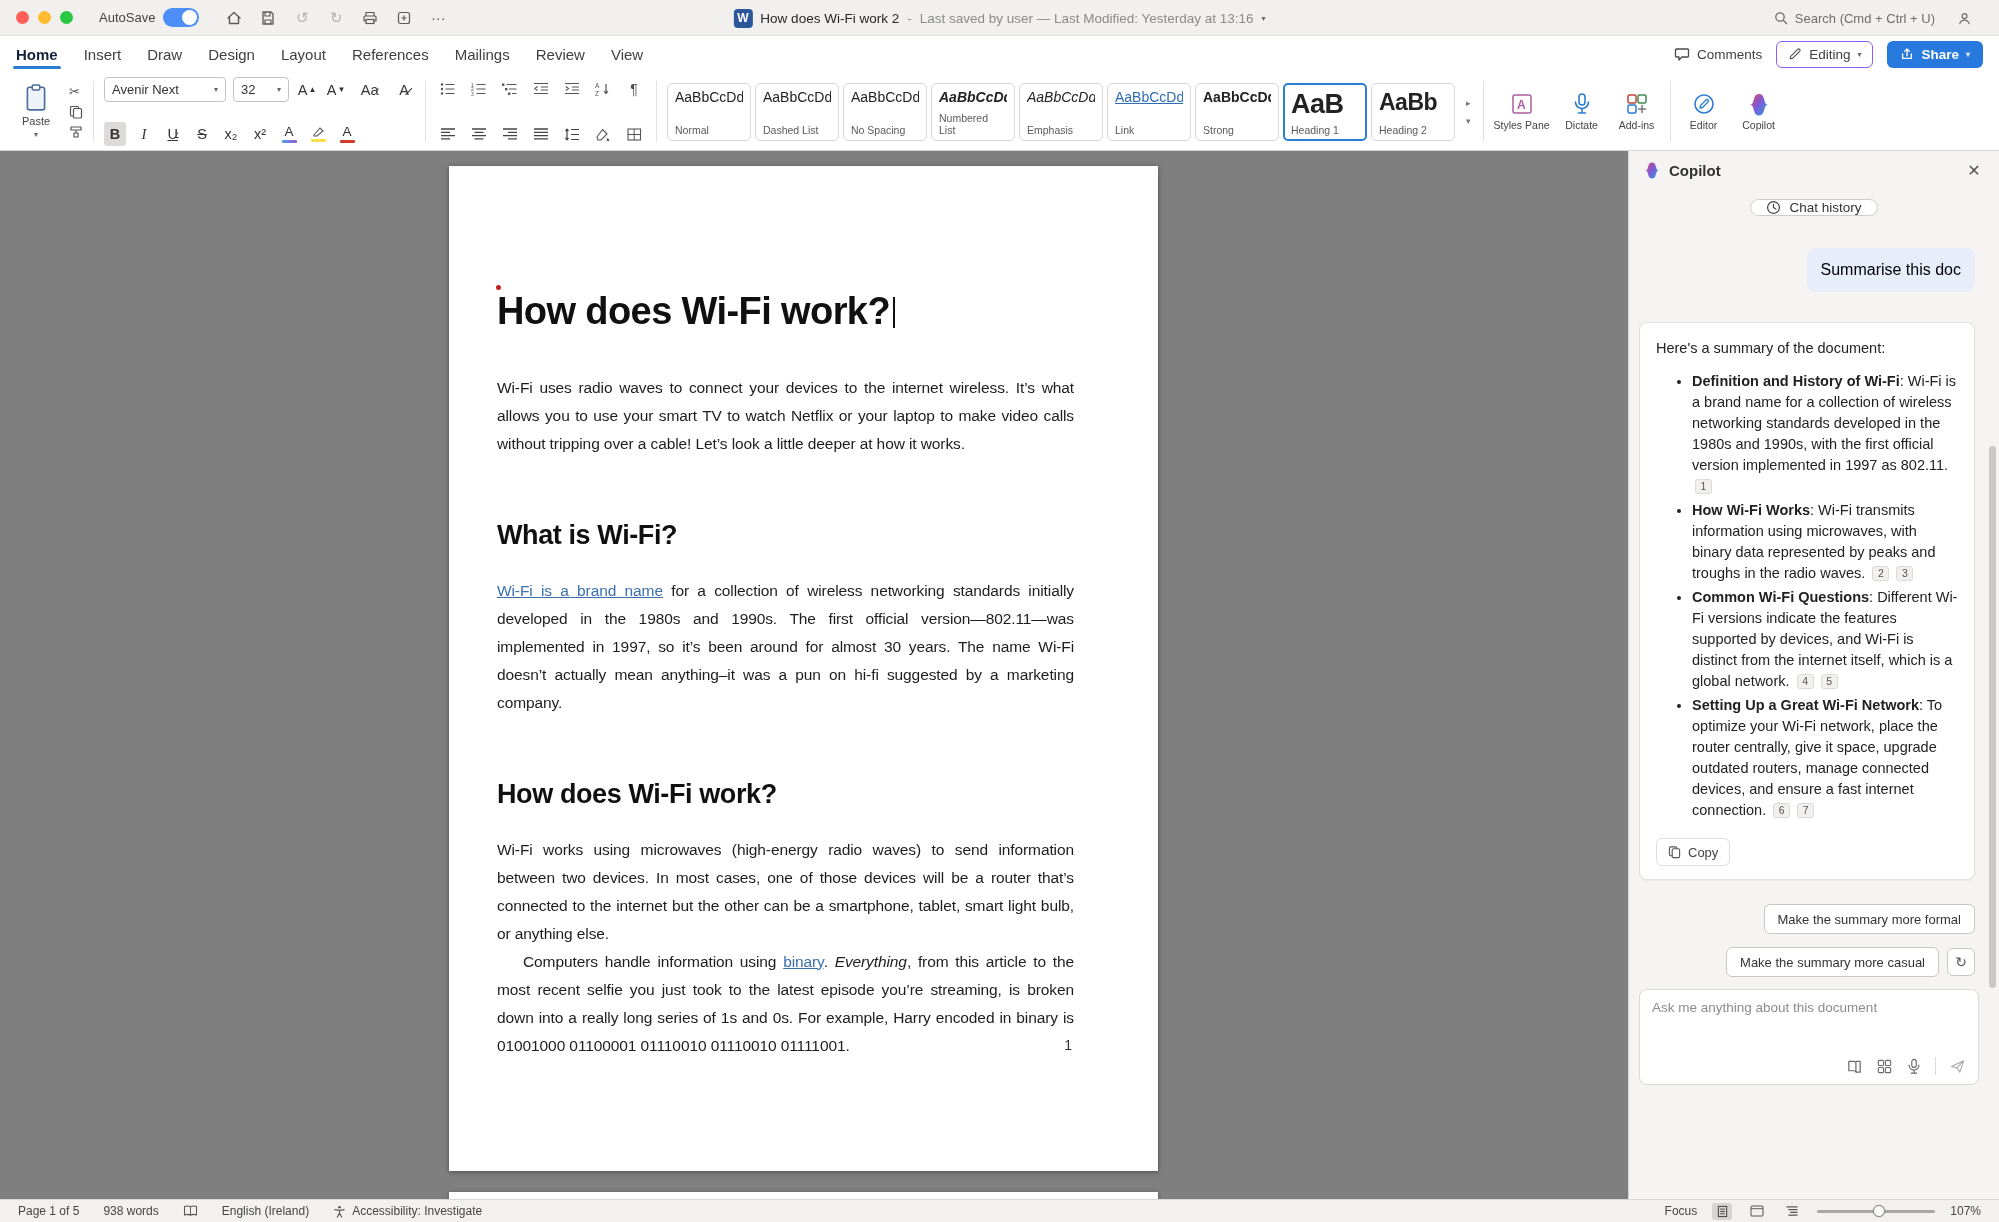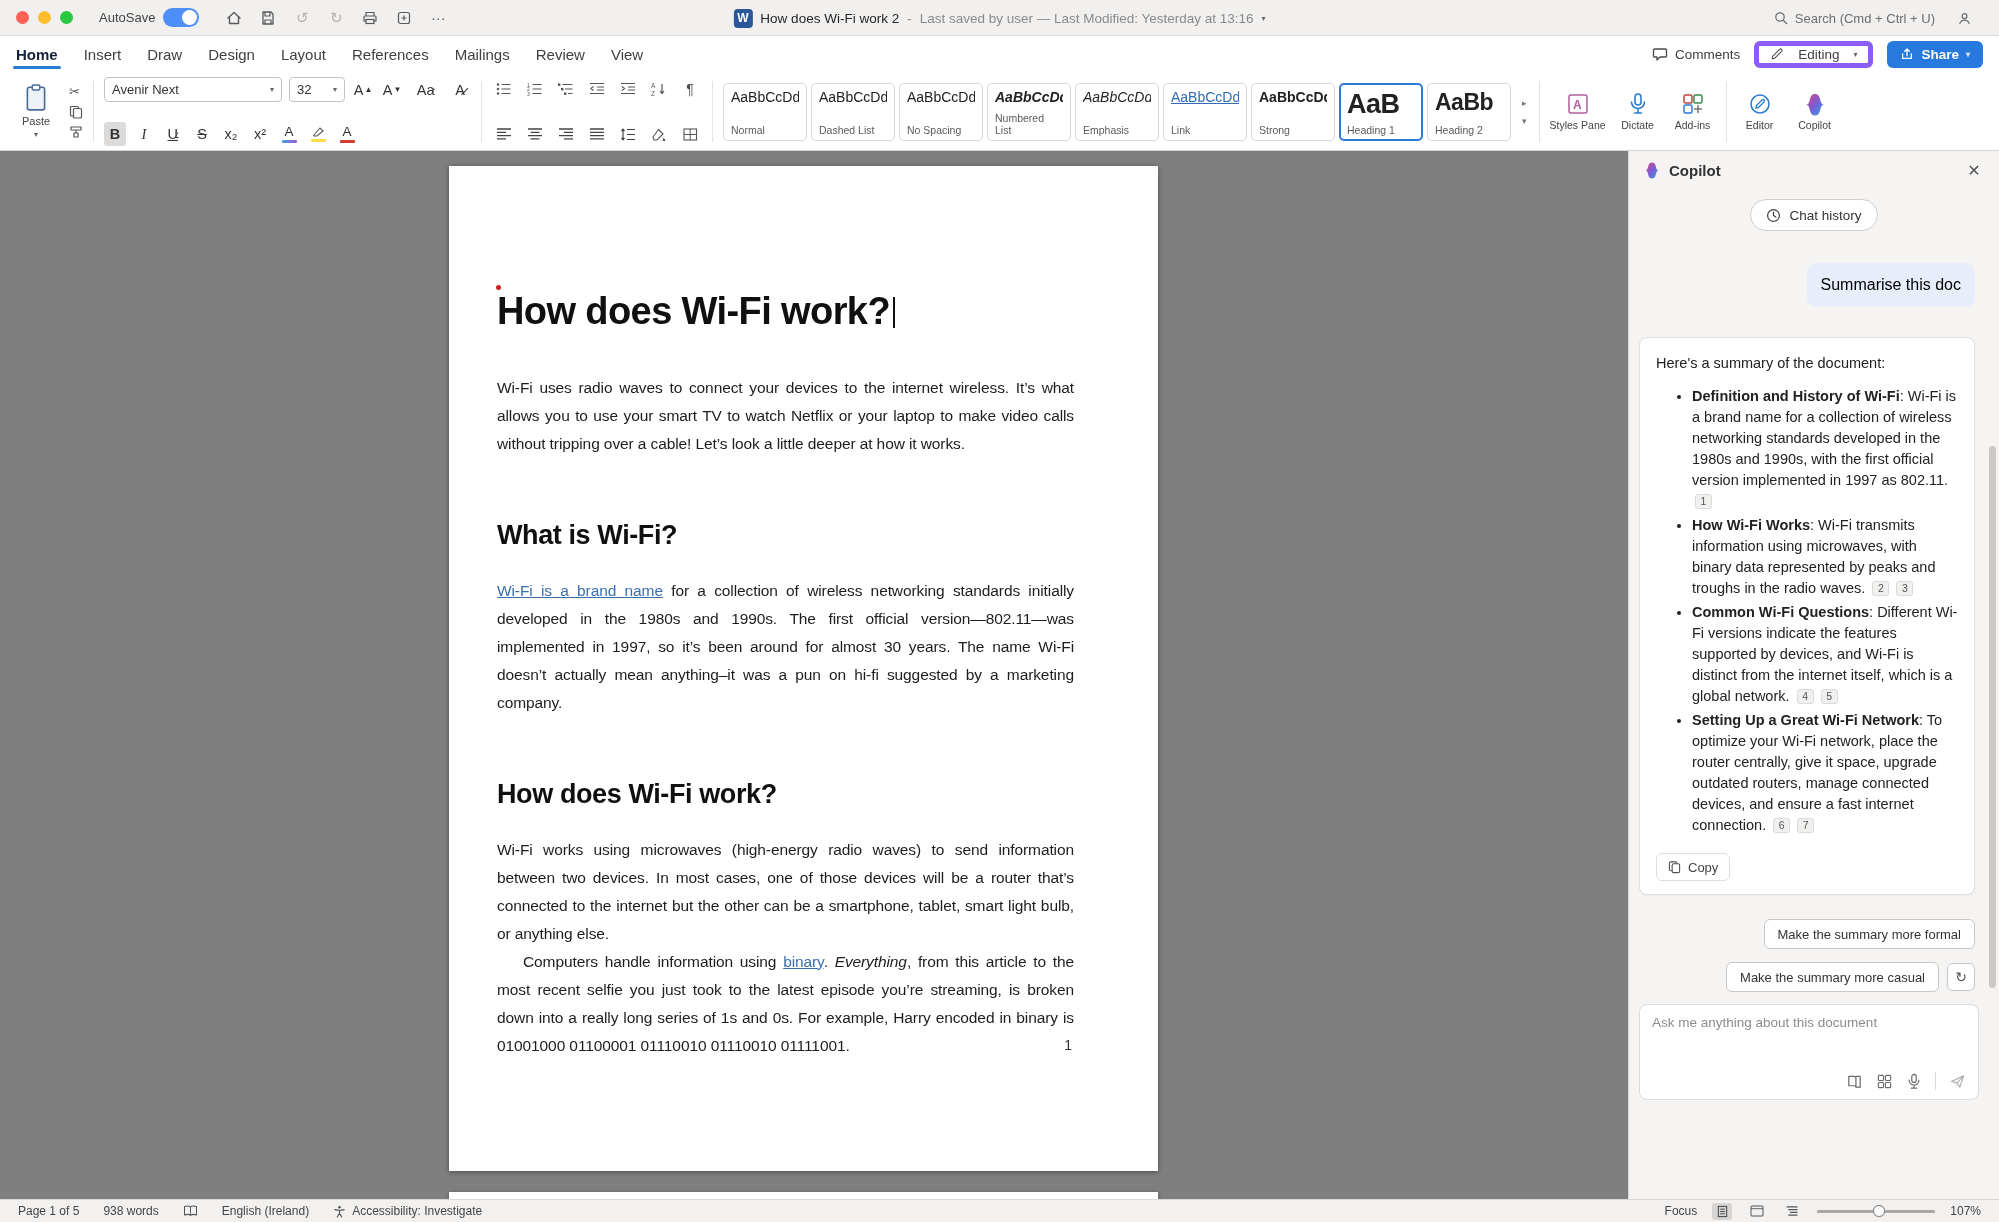--- a/index.html
+++ b/index.html
@@ -28,22 +28,22 @@
   .searchbox{display:flex;align-items:center;gap:7px;font-size:13px;color:#6e6e6e}
 
   
   .tabsrow{position:absolute;top:36px;left:0;right:0;height:36px;background:#fff;display:flex;align-items:center;padding:0 16px}
   .rtabs{display:flex;gap:26px;font-size:15px;color:#3f3f3f;align-items:center;height:100%}
   .rtab{position:relative;height:100%;display:flex;align-items:center;cursor:default}
   .rtab.active{color:#14213d;font-weight:700}
   .rtab.active::after{content:"";position:absolute;left:-3px;right:-3px;bottom:3px;height:3px;border-radius:2px;background:#2b7cd3}
   .tabs-right{margin-left:auto;display:flex;align-items:center;gap:14px}
   .btn-comments{display:flex;align-items:center;gap:7px;font-size:13.5px;color:#3f3f3f}
-  .btn-editing{display:flex;align-items:center;gap:14px;font-size:13.5px;color:#3f3f3f;
-    border:5px solid #8b5cf6;border-radius:6px;height:27px;padding:0 11px;background:#fff}
+  .btn-editing{display:flex;align-items:center;gap:7px;font-size:13.5px;color:#3f3f3f;
+    border:1px solid #8b5cf6;border-radius:6px;height:27px;padding:0 11px;background:#fff}
   .btn-share{display:flex;align-items:center;gap:7px;font-size:13.5px;color:#fff;background:#2779dd;
     border-radius:6px;height:27px;padding:0 13px;font-weight:600}
 
   
   .ribbon{position:absolute;top:72px;left:0;right:0;height:79px;background:#fff;border-bottom:1px solid #d6d4d2;
     display:flex;align-items:stretch;padding:5px 10px 4px;gap:9px}
   .vsep{width:1px;background:#e4e2e0;margin:4px 1px}
   .grp{display:flex;flex-direction:column;justify-content:space-between}
   .rowi{display:flex;align-items:center;gap:7px}
   .paste{display:flex;flex-direction:column;align-items:center;justify-content:center;gap:3px;
@@ -92,21 +92,21 @@
   .pagenum{position:absolute;right:86px;bottom:118px;font-size:14px;color:#333}
   .indent1{text-indent:26px}
 
   
   .panel{position:absolute;top:151px;left:1628px;right:0;bottom:23px;background:#f5f4f3;
     border-left:1px solid #d8d6d4;display:flex;flex-direction:column;overflow:hidden}
   .panel-head{height:38px;display:flex;align-items:center;padding:0 14px;gap:8px}
   .panel-title{font-size:15px;font-weight:700;color:#333}
   .panel-close{margin-left:auto;font-size:16px;color:#555;width:22px;height:22px;display:flex;align-items:center;justify-content:center}
   .chat-history{align-self:center;margin-top:10px;display:flex;align-items:center;gap:8px;background:#fff;
-    border:1px solid #cfcdcb;border-radius:16px;height:32px;padding:0 15px;font-size:13.5px;color:#333}
+    border:1px solid #cfcdcb;border-radius:16px;height:17px;padding:0 15px;font-size:13.5px;color:#333}
   .user-bubble{align-self:flex-end;margin:32px 24px 0 0;background:#e7eefa;border-radius:9px;
     padding:13px 14px;font-size:16px;color:#000000}
   .resp-card{margin:30px 24px 0 10px;background:#fff;border:1px solid #e3e1df;border-radius:8px;
     padding:15px 16px 13px;font-size:14.5px;line-height:21px;color:#222;box-shadow:0 1px 2px rgba(0,0,0,.05)}
   .resp-card p{margin-bottom:12px}
   .resp-card ul{margin:0 0 0 0;padding-left:36px}
   .resp-card li{margin-bottom:3px}
   .resp-card .b{font-weight:700}
   .cite{display:inline-flex;align-items:center;justify-content:center;min-width:17px;height:15px;padding:0 3px;
     border-radius:3px;background:#f1f0ef;border:1px solid #dcdad8;font-size:10.5px;color:#555;margin-left:3px;vertical-align:1px}
@@ -265,21 +265,21 @@
           <svg width="14" height="14" viewBox="0 0 14 14">
               <path d="M2 2h10v3H2zM7 5v3M5 8h4v4H5z" stroke="#555" stroke-width="1.2" fill="none" stroke-linejoin="round"></path>
             </svg>
         </span>
       </div>
     </div>
     <div class="vsep"></div>
 
     <div class="grp">
       <div class="rowi">
-        <span class="combo" style="width:178px">
+        <span class="combo" style="width:122px">
           <span style="flex:1">Avenir Next</span>
           <span class="chev">▾</span>
         </span>
         <span class="combo" style="width:56px">
           <span style="flex:1">32</span>
           <span class="chev">▾</span>
         </span>
         <span class="fmt">A<small>▲</small></span>
         <span class="fmt">A<small>▼</small></span>
         <span class="fmt" style="width:32px">Aa<span class="dd">▾</span></span>

